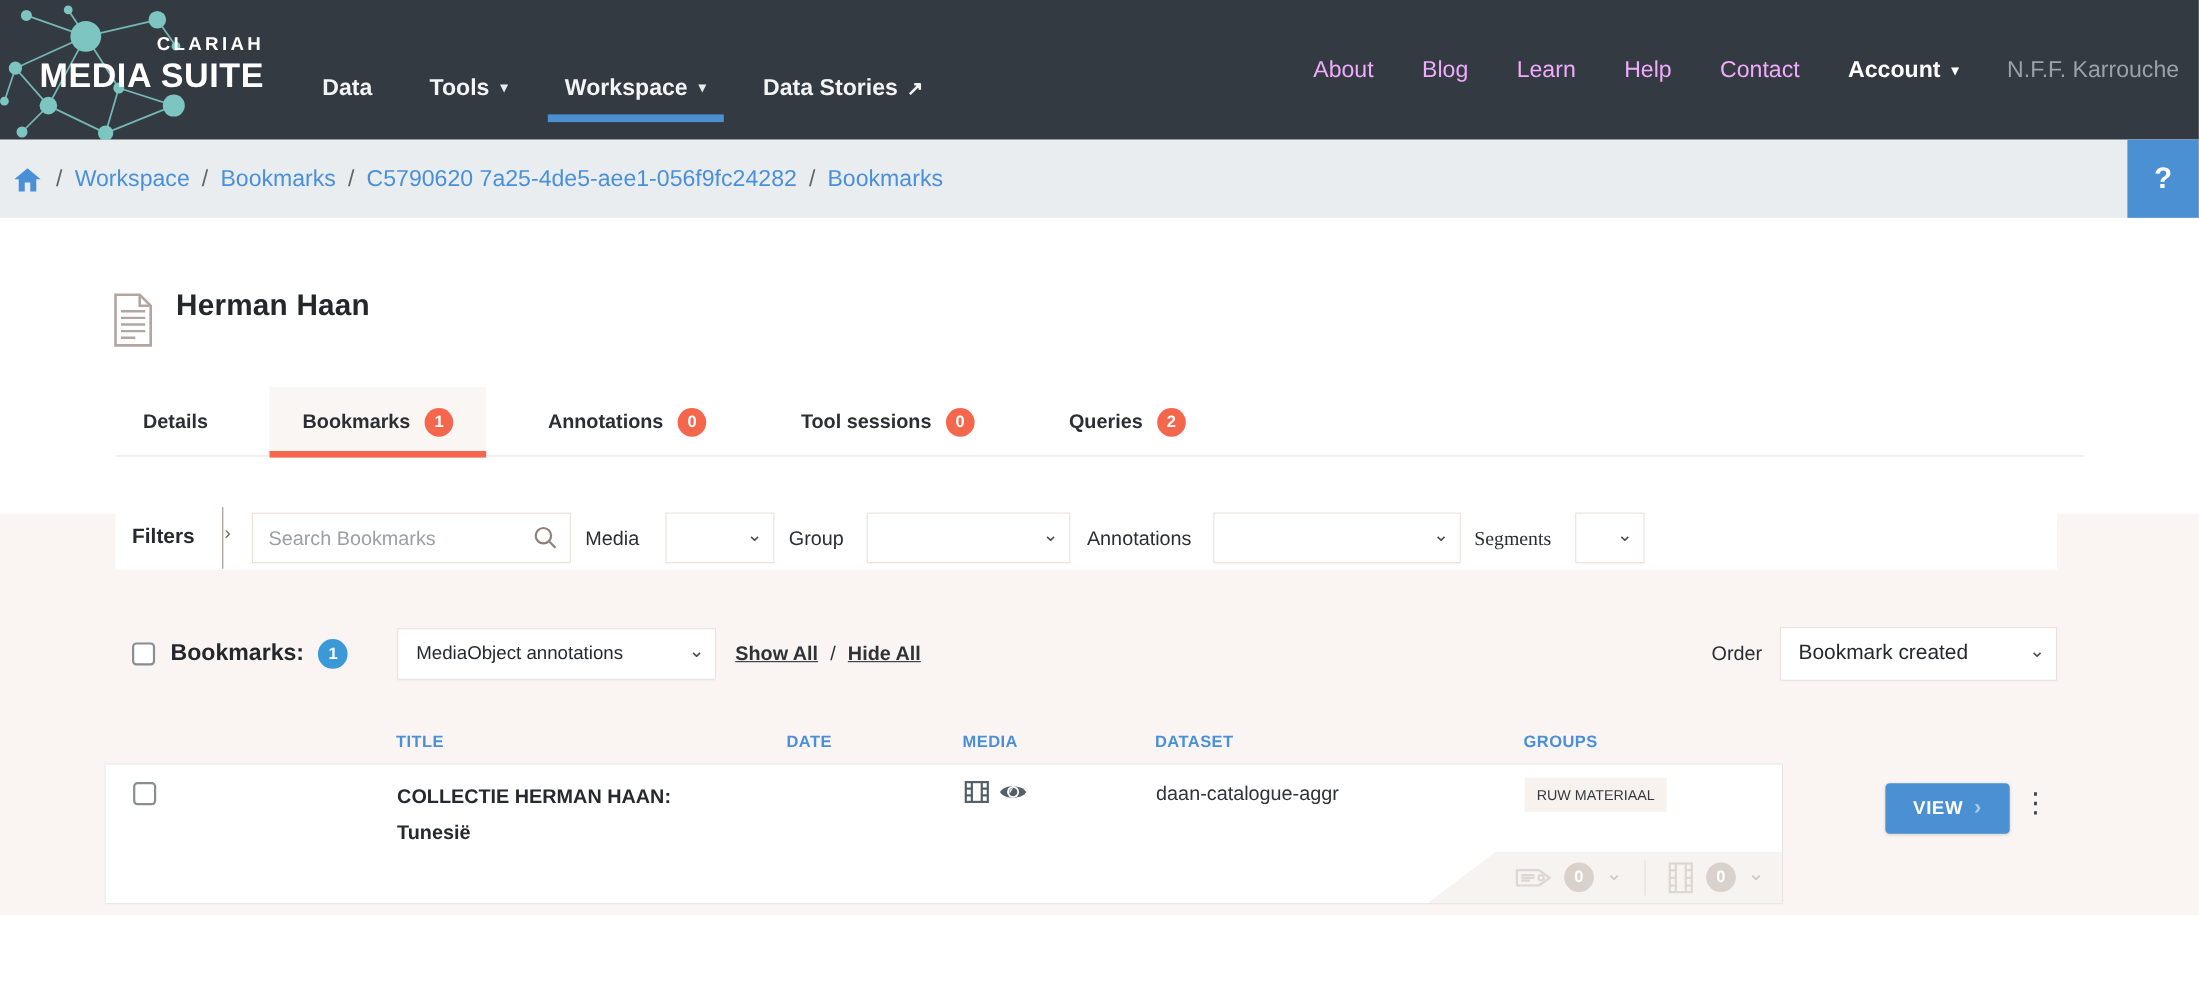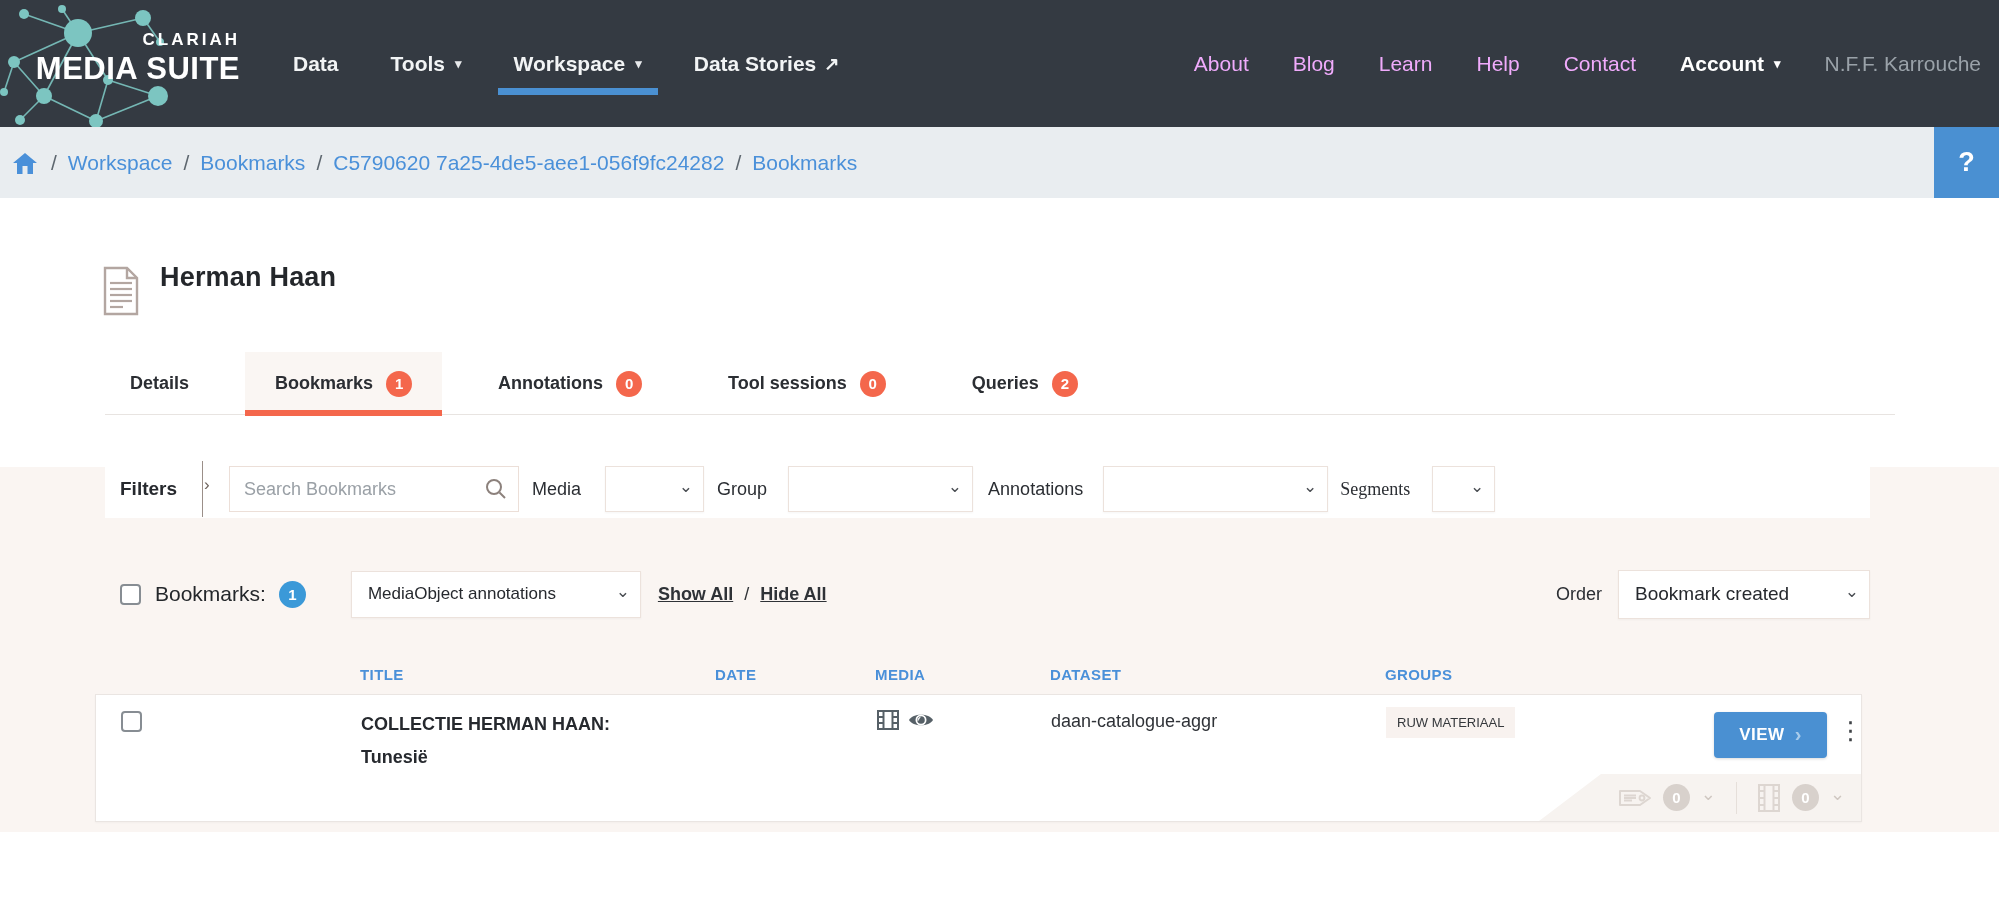--- a/index.html
+++ b/index.html
@@ -14,21 +14,21 @@
 
   
   .nav {
     position: absolute; left:0; top:0; width:1999px; height:127px;
     background:#343a42;
   }
   .logo-net { position:absolute; left:0; top:0; }
   .brand { position:absolute; left:28px; top:30px; width:212px; color:#fff; }
   .brand-line1 { display:block; text-align:right; font-size:17px; font-weight:bold; letter-spacing:3px; }
   .brand-line2 { display:block; text-align:right; font-size:31px; font-weight:bold; letter-spacing:0.5px; margin-top:1px; }
-  .nav-left { position:absolute; left:293px; top:0; height:127px; display:flex; align-items:center; gap:52px; }
+  .nav-left { position:absolute; left:293px; top:16px; height:127px; display:flex; align-items:center; gap:52px; }
   .nav-item { position:relative; color:#f2f4f5; font-size:21px; font-weight:bold; display:flex; align-items:center; cursor:pointer; }
   .nav-item .caret { font-size:13px; margin-left:10px; color:#e8eaec; }
   .nav-item.active::after { content:""; position:absolute; left:-16px; right:-16px; top:36px; height:7px; background:#4a90d2; }
   .nav-item .ext { font-size:18px; margin-left:8px; }
   .nav-right { position:absolute; right:18px; top:0; height:127px; display:flex; align-items:center; gap:44px; }
   .nav-muted { color:#f0abfc; font-size:21px; cursor:pointer; }
   .nav-account { color:#ffffff; font-size:21px; font-weight:bold; display:flex; align-items:center; cursor:pointer; }
   .nav-account .caret { font-size:13px; margin-left:10px; }
   .nav-user { color:#9aa2a9; font-size:21px; }
 
@@ -88,40 +88,40 @@
     height:46px; background:#fff; border:1px solid #ece2dc;
     display:flex; align-items:center; justify-content:flex-end;
     padding-right:10px; cursor:pointer; box-shadow:0 1px 2px rgba(0,0,0,0.04);
   }
   .select .chev { color:#4b4f54; font-size:17px; line-height:1; margin-top:-6px; }
   .sel-media { width:99px; } .sel-group { width:185px; } .sel-annotations { width:225px; } .sel-segments { width:63px; }
 
   
   .bm-header { position:absolute; left:105px; top:565px; width:1765px; height:58px; display:flex; align-items:center; }
   .checkbox { width:21px; height:21px; border:2px solid #878d93; border-radius:4px; background:#fff; cursor:pointer; flex:none; }
-  .bm-title { font-size:21px; font-weight:normal; color:#24272b; margin-left:14px; }
+  .bm-title { font-size:21px; font-weight:bold; color:#24272b; margin-left:14px; }
   .bm-count {
     display:inline-flex; align-items:center; justify-content:center;
     width:27px; height:27px; border-radius:50%; background:#3b99d8;
     color:#fff; font-size:15px; font-weight:bold; margin-left:13px;
   }
   .bm-type-select { width:290px; height:47px; margin-left:45px; justify-content:space-between; padding-left:16px; font-size:17px; color:#26292e; }
   .show-hide { margin-left:17px; font-size:18px; font-weight:bold; color:#2f3237; }
   .sh-link { text-decoration:underline; cursor:pointer; }
   .sh-sep { margin:0 6px; font-weight:normal; }
   .bm-spacer { flex:1; }
   .order-label { font-size:18px; color:#2b2e33; }
   .order-select { width:252px; height:49px; margin-left:16px; justify-content:space-between; padding-left:16px; font-size:19px; color:#26292e; }
 
   
   .grid-cols { display:grid; grid-template-columns:265px 355px 160px 175px 335px 285px 196px; }
   .table-head { position:absolute; left:95px; top:666px; width:1771px; }
   .th { font-size:15px; font-weight:bold; color:#4a90d9; letter-spacing:0.4px; }
   .row-card {
-    position:absolute; left:95px; top:694px; width:1767px; height:128px;
+    position:absolute; left:95px; top:694px; width:1526px; height:128px;
     background:#fff; border:1px solid #eae5e2; box-shadow:0 1px 2px rgba(0,0,0,0.03);
   }
   .cell-check { padding:16px 0 0 25px; }
   .cell-title { padding-top:13px; font-size:18px; font-weight:bold; color:#26292e; line-height:33px; }
   .cell-media { padding-top:14px; display:flex; gap:7px; align-items:flex-start; color:#566067; }
   .cell-dataset { padding-top:16px; font-size:18px; color:#2f3237; }
   .cell-groups { padding-top:12px; }
   .group-chip { display:inline-block; background:#f8f2ef; color:#35383c; font-size:13px; padding:8px 11px; }
   .cell-actions { display:flex; align-items:flex-start; justify-content:flex-end; padding-top:17px; padding-right:4px; }
   .view-btn {

